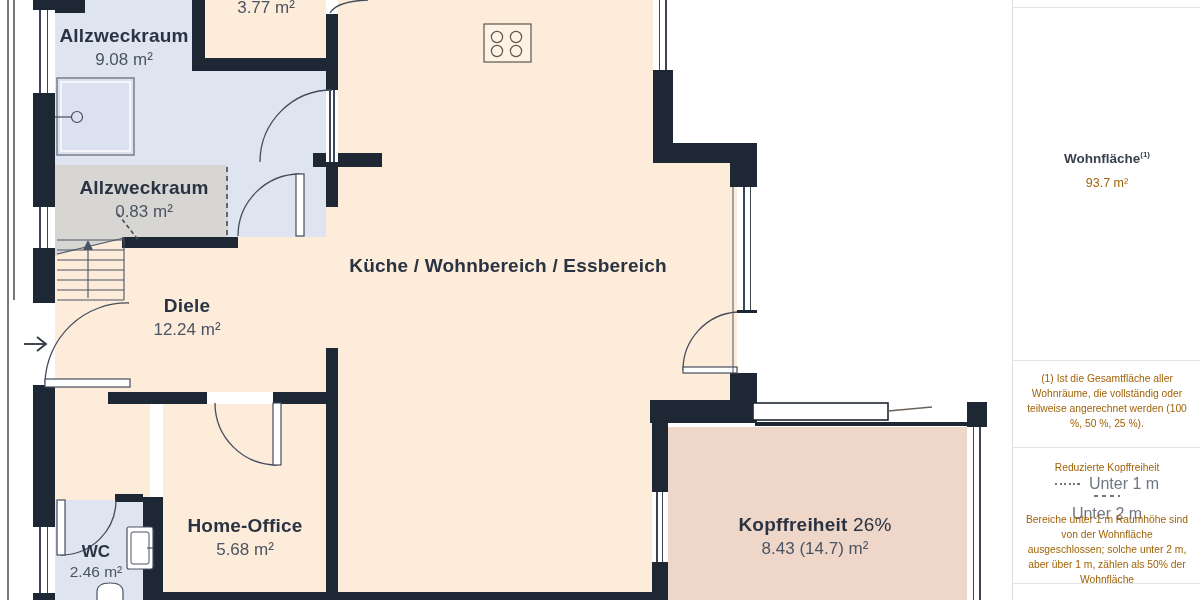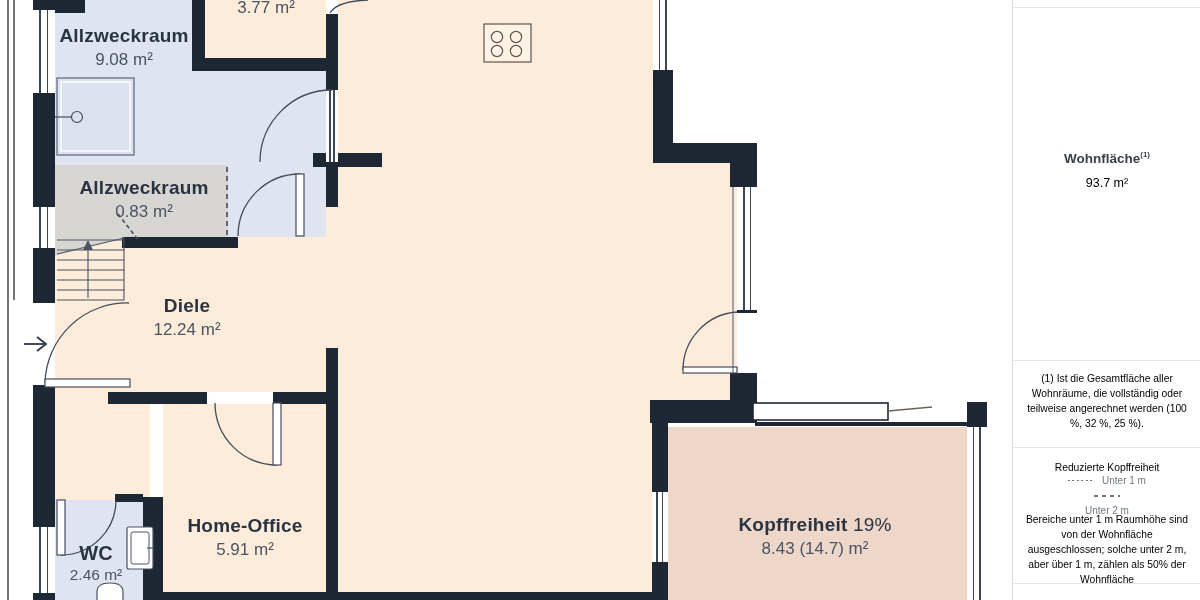--- a/index.html
+++ b/index.html
@@ -14,32 +14,32 @@
   .wall{position:absolute;background:#1e2734;}
   .thinwall{position:absolute;background:#1e2734;}
   .win{position:absolute;background:#ffffff;}
   .win i{position:absolute;top:0;bottom:0;width:1.5px;background:#3d4656;}
   .win i.l1{left:28%;} .win i.l2{left:62%;}
   svg.overlay{position:absolute;left:0;top:0;pointer-events:none;}
   .rlabel{position:absolute;transform:translateX(-50%);text-align:center;white-space:nowrap;}
   .rname{font-size:19px;font-weight:700;color:#2a3342;letter-spacing:.2px;}
   .rarea{font-size:17px;color:#4b5463;margin-top:3px;}
   .rname .light{font-weight:400;}
-  .small .rname{font-size:20px;} .small .rarea{font-size:15.5px;margin-top:1px;}
+  .small .rname{font-size:17px;} .small .rarea{font-size:15.5px;margin-top:1px;}
   
   #sidebar{position:absolute;left:1012px;top:0;width:188px;height:600px;background:#fff;
     border-left:1px solid #dcdcdc;}
   .sline{position:absolute;left:0;right:0;height:1px;background:#e3e3e3;}
-  .scenter{position:absolute;left:50%;transform:translateX(-50%);text-align:center;color:#000000;}
+  .scenter{position:absolute;left:50%;transform:translateX(-50%);text-align:center;color:#a16207;}
   .shead{font-size:13.5px;font-weight:700;color:#3a414e;white-space:nowrap;}
   .shead sup{font-size:8px;}
   .sval{font-size:12.5px;white-space:nowrap;}
   .spara{font-size:10.3px;line-height:1.45;width:168px;}
   .slegend{position:absolute;left:0;right:0;display:flex;justify-content:center;align-items:center;gap:8px;
-    color:#6f7781;font-size:10px;}
+    color:#6f7781;font-size:16px;}
   .dashA{display:inline-block;width:26px;height:1.6px;
     background:repeating-linear-gradient(90deg,#6f7781 0 2px,transparent 2px 4.5px);}
   .dashB{display:inline-block;width:26px;height:1.6px;
     background:repeating-linear-gradient(90deg,#6f7781 0 4px,transparent 4px 8px);}
 </style>
 </head>
 <body>
 
 <div id="stage">
   <div id="plan">
@@ -213,41 +213,42 @@
     </div>
     <div class="rlabel" style="left:144px;top:177px;">
       <div class="rname">Allzweckraum</div>
       <div class="rarea">0.83 m²</div>
     </div>
     <div class="rlabel" style="left:187px;top:295px;">
       <div class="rname">Diele</div>
       <div class="rarea">12.24 m²</div>
     </div>
     <div class="rlabel" style="left:508px;top:255px;">
+      <div class="rname">Küche / Wohnbereich / Essbereich</div>
     </div>
     <div class="rlabel" style="left:245px;top:515px;">
       <div class="rname">Home-Office</div>
-      <div class="rarea">5.91 m²</div>
+      <div class="rarea">5.68 m²</div>
     </div>
     <div class="rlabel small" style="left:96px;top:542px;">
       <div class="rname">WC</div>
       <div class="rarea">2.46 m²</div>
     </div>
     <div class="rlabel" style="left:815px;top:514px;">
-      <div class="rname"><span>Kopffreiheit</span> <span class="light">19%</span></div>
+      <div class="rname"><span>Kopffreiheit</span> <span class="light">26%</span></div>
       <div class="rarea">8.43 (14.7) m²</div>
     </div>
   </div>
 
   <div id="sidebar">
     <div class="sline" style="top:7px;"></div>
     <div class="scenter shead" style="top:150px;"><span>Wohnfläche</span><sup>(1)</sup></div>
     <div class="scenter sval" style="top:176px;">93.7 m²</div>
     <div class="sline" style="top:360px;"></div>
-    <div class="scenter spara" style="top:372px;">(1) Ist die Gesamtfläche aller Wohnräume, die vollständig oder teilweise angerechnet werden (100 %, 32 %, 25 %).</div>
+    <div class="scenter spara" style="top:372px;">(1) Ist die Gesamtfläche aller Wohnräume, die vollständig oder teilweise angerechnet werden (100 %, 50 %, 25 %).</div>
     <div class="sline" style="top:447px;"></div>
     <div class="scenter spara" style="top:461px;">Reduzierte Kopffreiheit</div>
     <div class="slegend" style="top:475px;">
       <span class="dashA"></span>
       <span>Unter 1 m</span>
     </div>
     <div class="slegend" style="top:495px;flex-direction:column;">
       <span class="dashB"></span>
       <span>Unter 2 m</span>
     </div>

